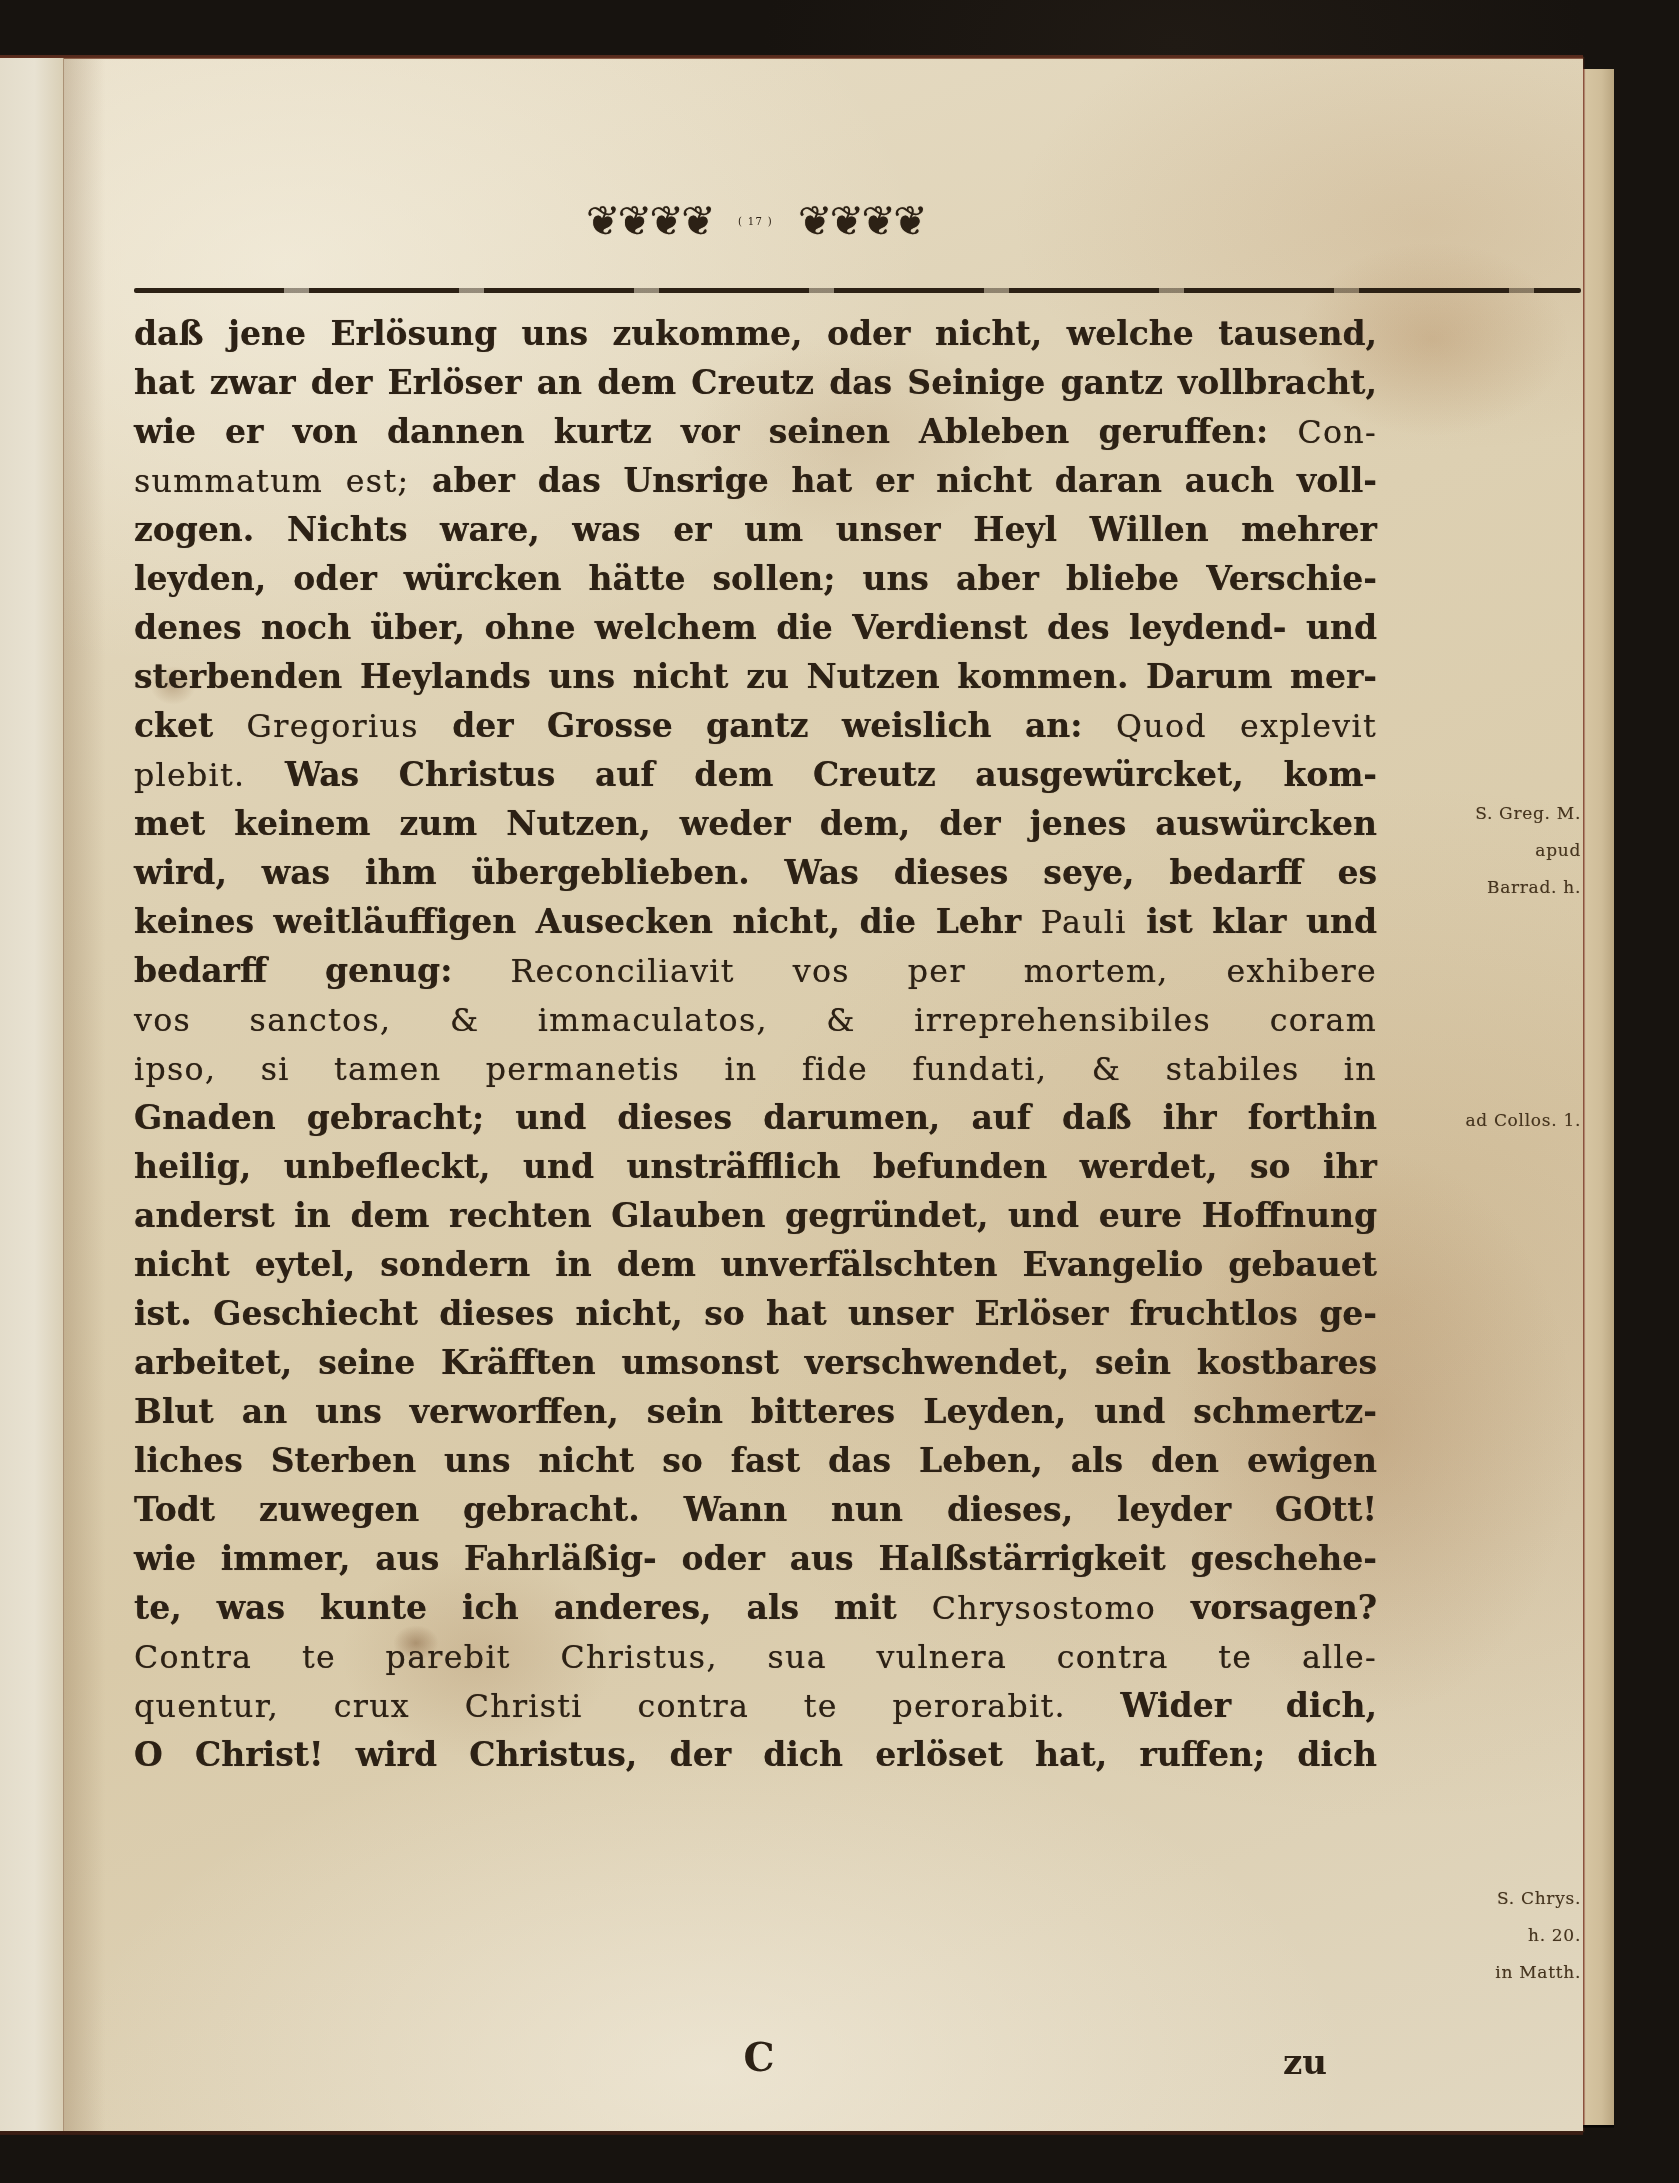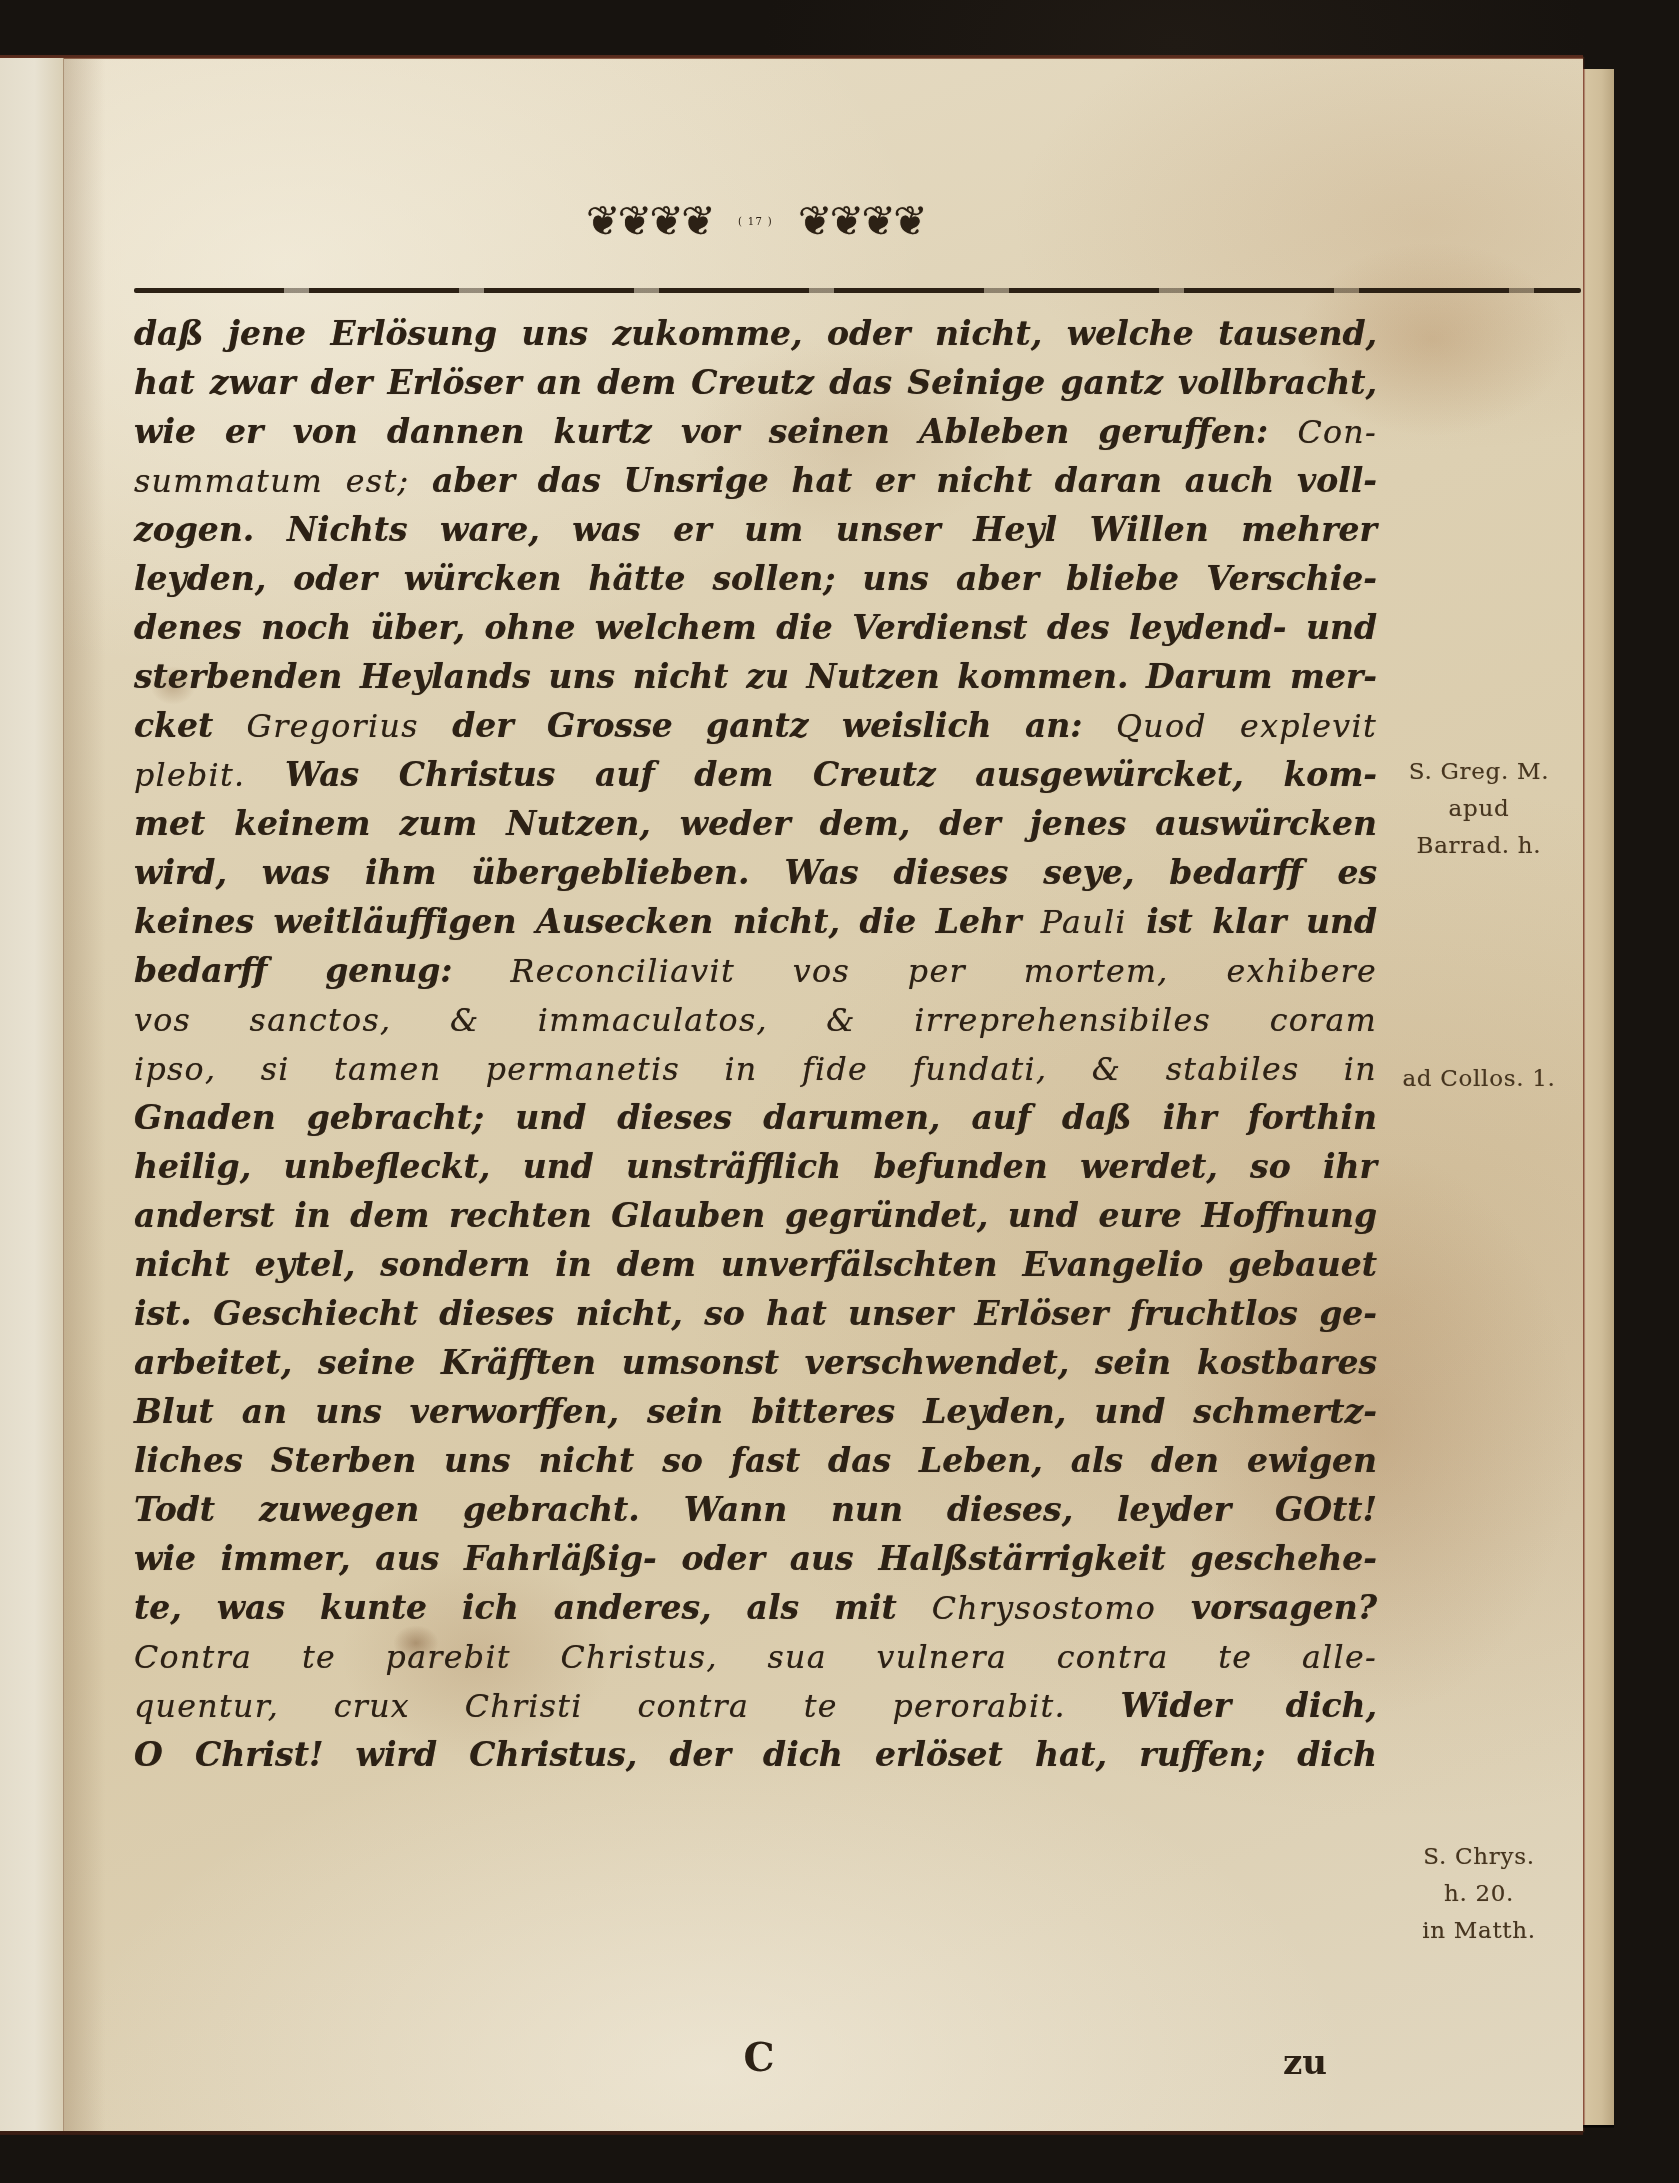--- a/index.html
+++ b/index.html
@@ -32,27 +32,27 @@
   .stain.s6{left:150px;top:608px;width:46px;height:39px;background:radial-gradient(ellipse at center,rgba(120,80,40,0.30),transparent 70%);}
 
   .header{position:absolute;left:134px;top:139px;width:1243px;display:flex;justify-content:center;align-items:center;gap:25px;color:#2c2115;}
   .ornament{font-size:41px;letter-spacing:-2.6px;text-shadow:0 0 0.7px rgba(40,25,10,0.7);}
   .pagenum{font-size:38px;letter-spacing:3.9px;font-weight:400;}
   .rule{position:absolute;left:134px;top:230px;width:1447px;height:4.6px;border-radius:2px;
     background:repeating-linear-gradient(90deg,#2c2115 0 150px,rgba(44,33,21,0.45) 150px 175px);}
 
   .body-text{position:absolute;left:134px;top:256px;width:1243px;color:#2c2115;}
   .line{height:49px;font-size:33px;white-space:nowrap;text-align:justify;text-align-last:justify;
-    text-shadow:0 0 0.7px rgba(40,25,10,0.55);font-style:italic;}
+    text-shadow:0 0 0.7px rgba(40,25,10,0.55);}
   .fraktur{font-family:"DejaVu Serif",serif;font-weight:700;}
   .antiqua{font-family:"DejaVu Serif",serif;font-weight:400;letter-spacing:1.3px;font-size:0.96em;}
 
   .margin-notes{position:absolute;left:1377px;top:0;width:204px;}
-  .margin-note{position:absolute;width:100%;text-align:center;font-size:23px;line-height:37px;
-    color:#46351f;font-weight:400;letter-spacing:0.7px;text-shadow:0 0 0.7px rgba(60,40,20,0.4);}
+  .margin-note{position:absolute;width:100%;text-align:right;font-size:17px;line-height:37px;
+    color:#46351f;font-weight:400;letter-spacing:0.7px;text-shadow:0 0 0.7px rgba(60,40,20,0.4);margin-top:42px;}
   .margin-note-line{white-space:nowrap;}
 
   .signature{position:absolute;left:723px;top:1976px;width:72px;text-align:center;font-size:39px;color:#2c2115;}
   .catchword{position:absolute;left:1196px;top:1984px;width:131px;text-align:right;font-size:34px;color:#2c2115;}
 </style>
 </head>
 <body>
 
 <div class="screen">
   <div class="page">

